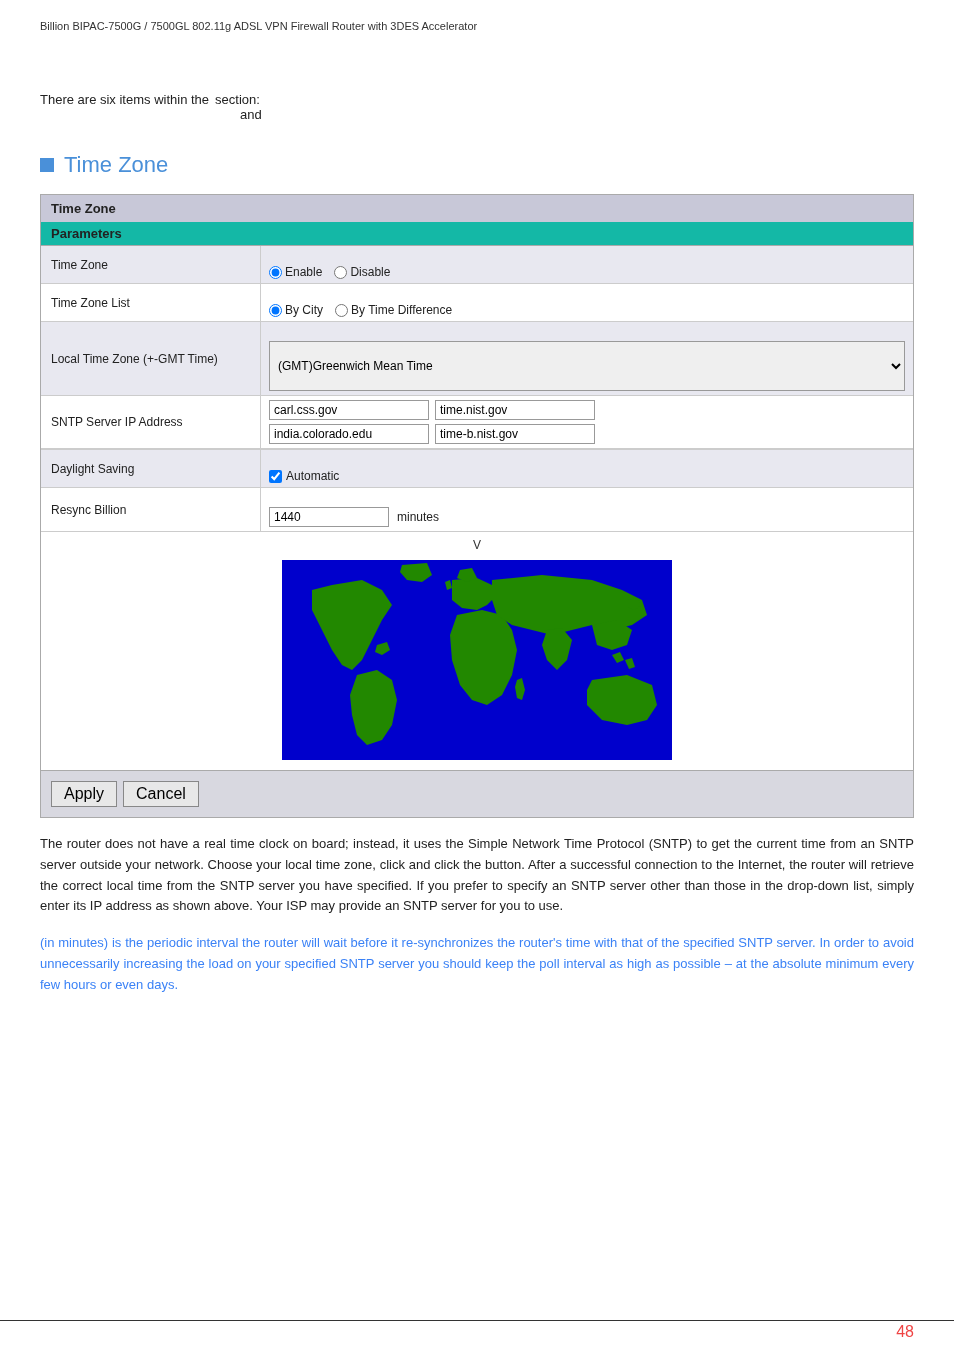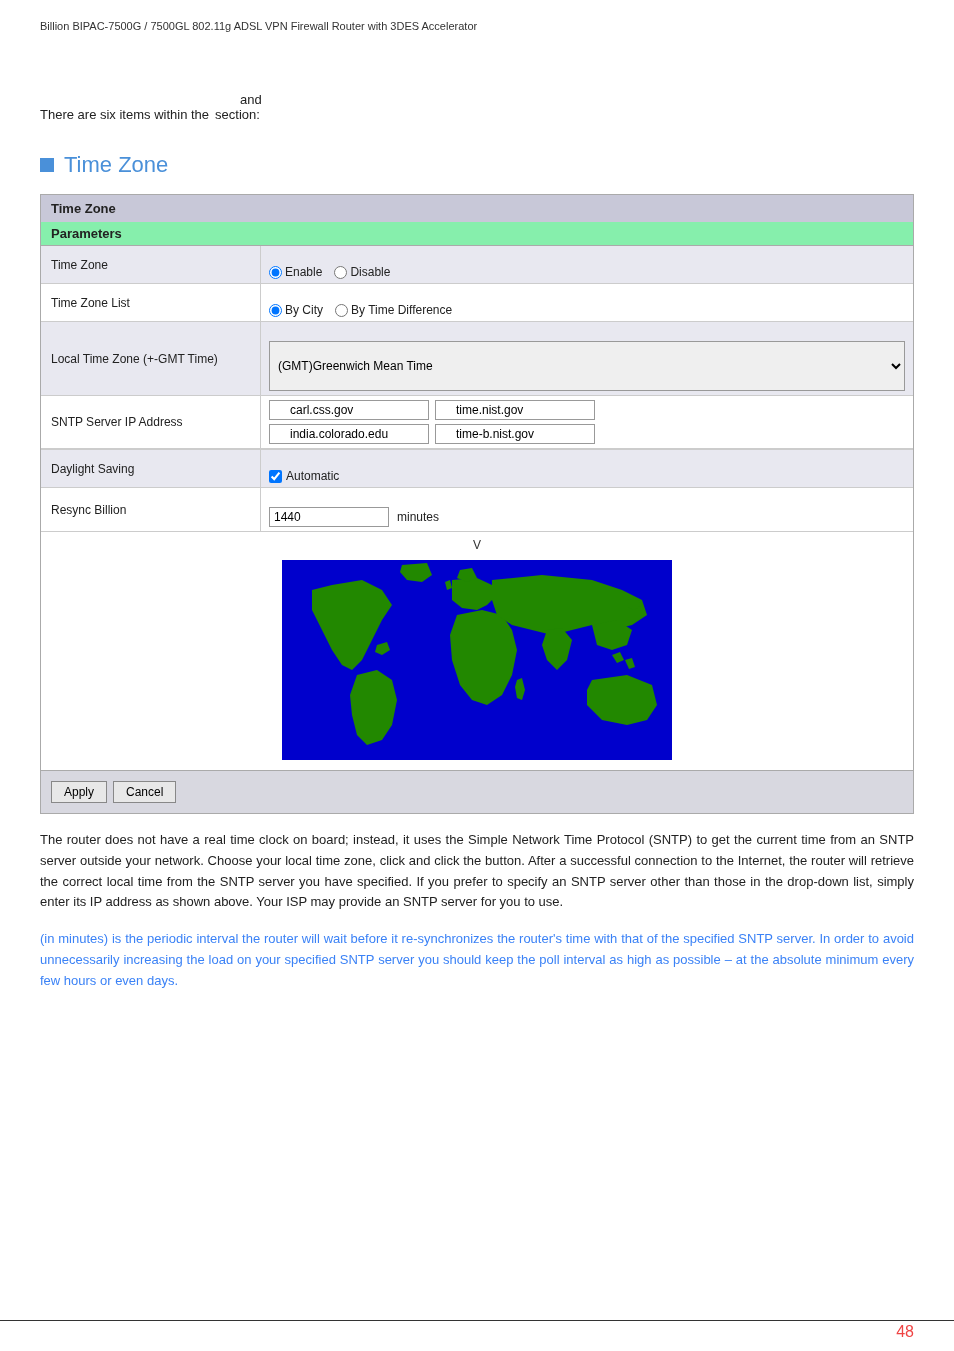--- a/index.html
+++ b/index.html
@@ -42,21 +42,21 @@
       border: 1px solid #aaa;
       margin-bottom: 16px;
     }
     .table-header {
       background: #c8c8d8;
       font-weight: bold;
       font-size: 13px;
       padding: 6px 10px;
     }
     .params-header {
-      background: #86efac;
+      background: #14b8a6;
       font-weight: bold;
       font-size: 13px;
       padding: 4px 10px;
       border-bottom: 1px solid #aaa;
     }
     .table-row {
       display: flex;
       border-bottom: 1px solid #ccc;
       align-items: stretch;
     }
@@ -106,21 +106,21 @@
       margin: 0;
       cursor: pointer;
     }
     .sntp-inputs {
       display: flex;
       gap: 6px;
       align-items: center;
     }
     .sntp-input {
       border: 1px solid #999;
-      padding: 2px 20px;
+      padding: 2px 4px;
       width: 160px;
       font-size: 12px;
     }
     .select-dropdown {
       flex: 1;
       padding: 16px 4px;
       font-size: 12px;
       border: 1px solid #999;
     }
     .text-input {
@@ -149,21 +149,21 @@
     }
     .button-row {
       display: flex;
       gap: 6px;
       padding: 10px 10px;
       background: #d8d8e0;
       border-top: 1px solid #aaa;
     }
     .btn {
       padding: 3px 12px;
-      font-size: 12px;
+      font-size: 16px;
       border: 1px solid #888;
       background: #e8e8e8;
       cursor: pointer;
     }
     .description-text {
       font-size: 13px;
       color: #222;
       line-height: 1.6;
       margin-bottom: 16px;
       text-align: justify;
@@ -205,26 +205,26 @@
     }
   </style>
 </head>
 <body>
 
 <div class="page-wrapper">
 
   <div class="header-text">Billion BIPAC-7500G / 7500GL 802.11g ADSL VPN Firewall Router with 3DES Accelerator</div>
 
   <div class="intro-wrapper">
-    <div style="padding-left:200px;">
-      <span>and</span>
-    </div>
     <div style="display:flex; gap:6px; align-items:baseline; flex-wrap:wrap;">
       <span>There  are  six  items  within  the</span>
       <span>section:</span>
+    </div>
+    <div style="padding-left:200px;">
+      <span>and</span>
     </div>
   </div>
 
   <div class="section-title-container">
     <span class="section-icon"></span>
     <span class="section-title">Time Zone</span>
   </div>
 
   <div class="table-container">
     <div class="table-header">Time Zone</div>

